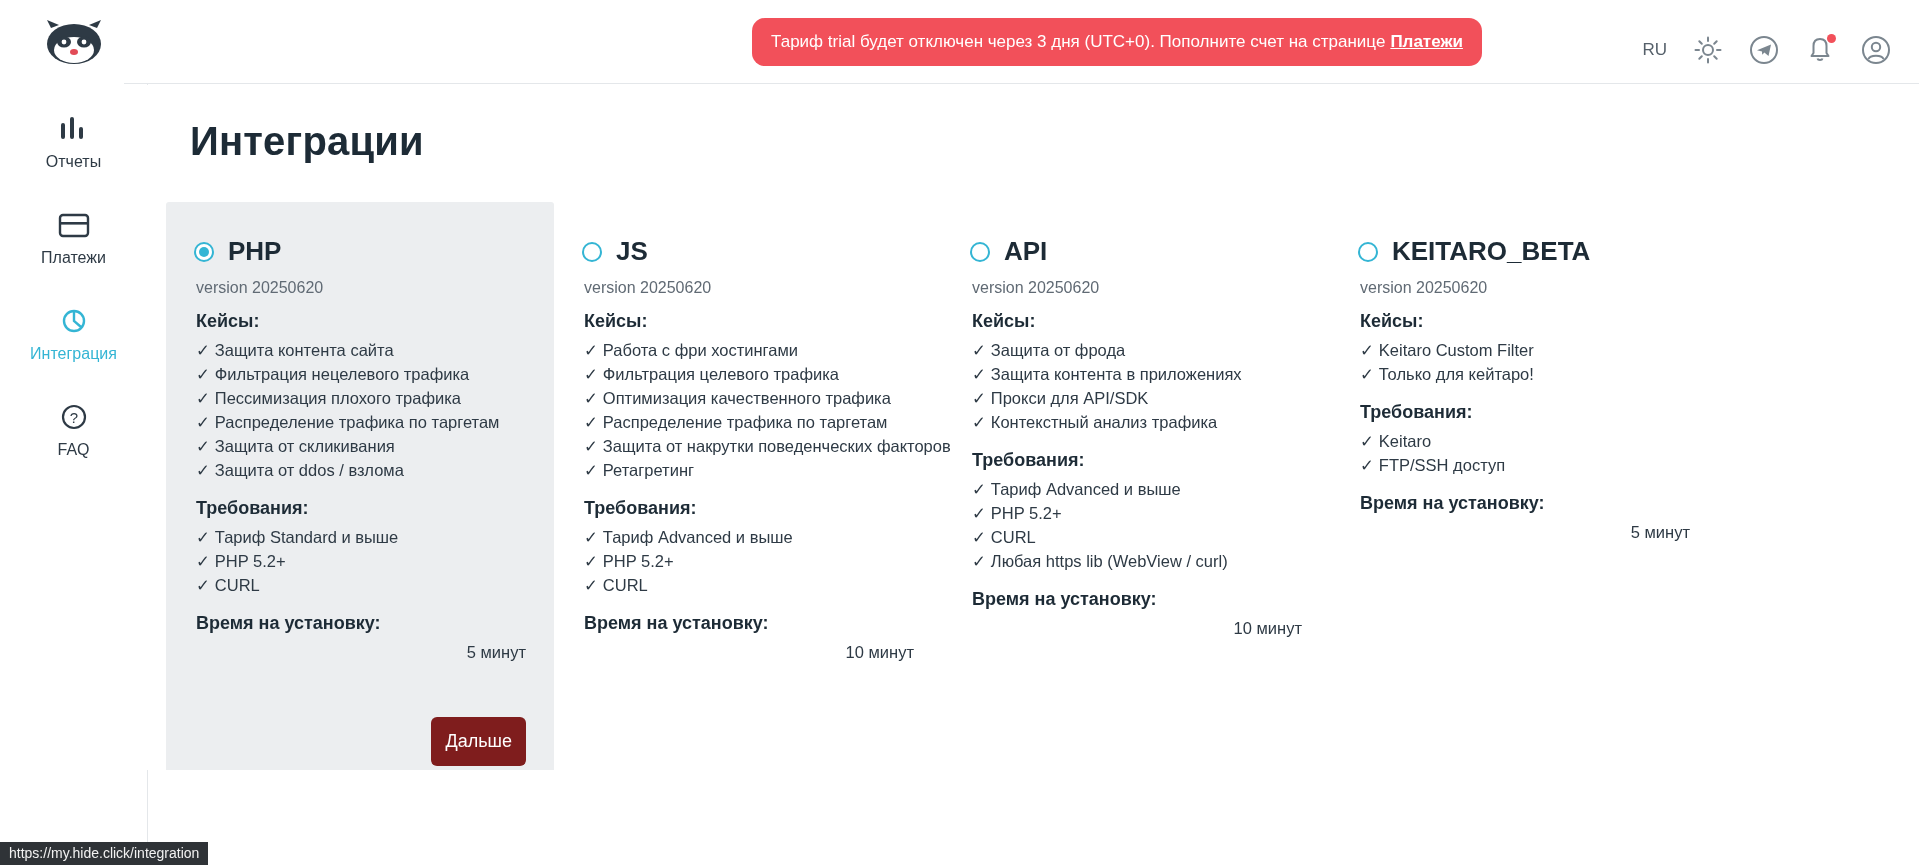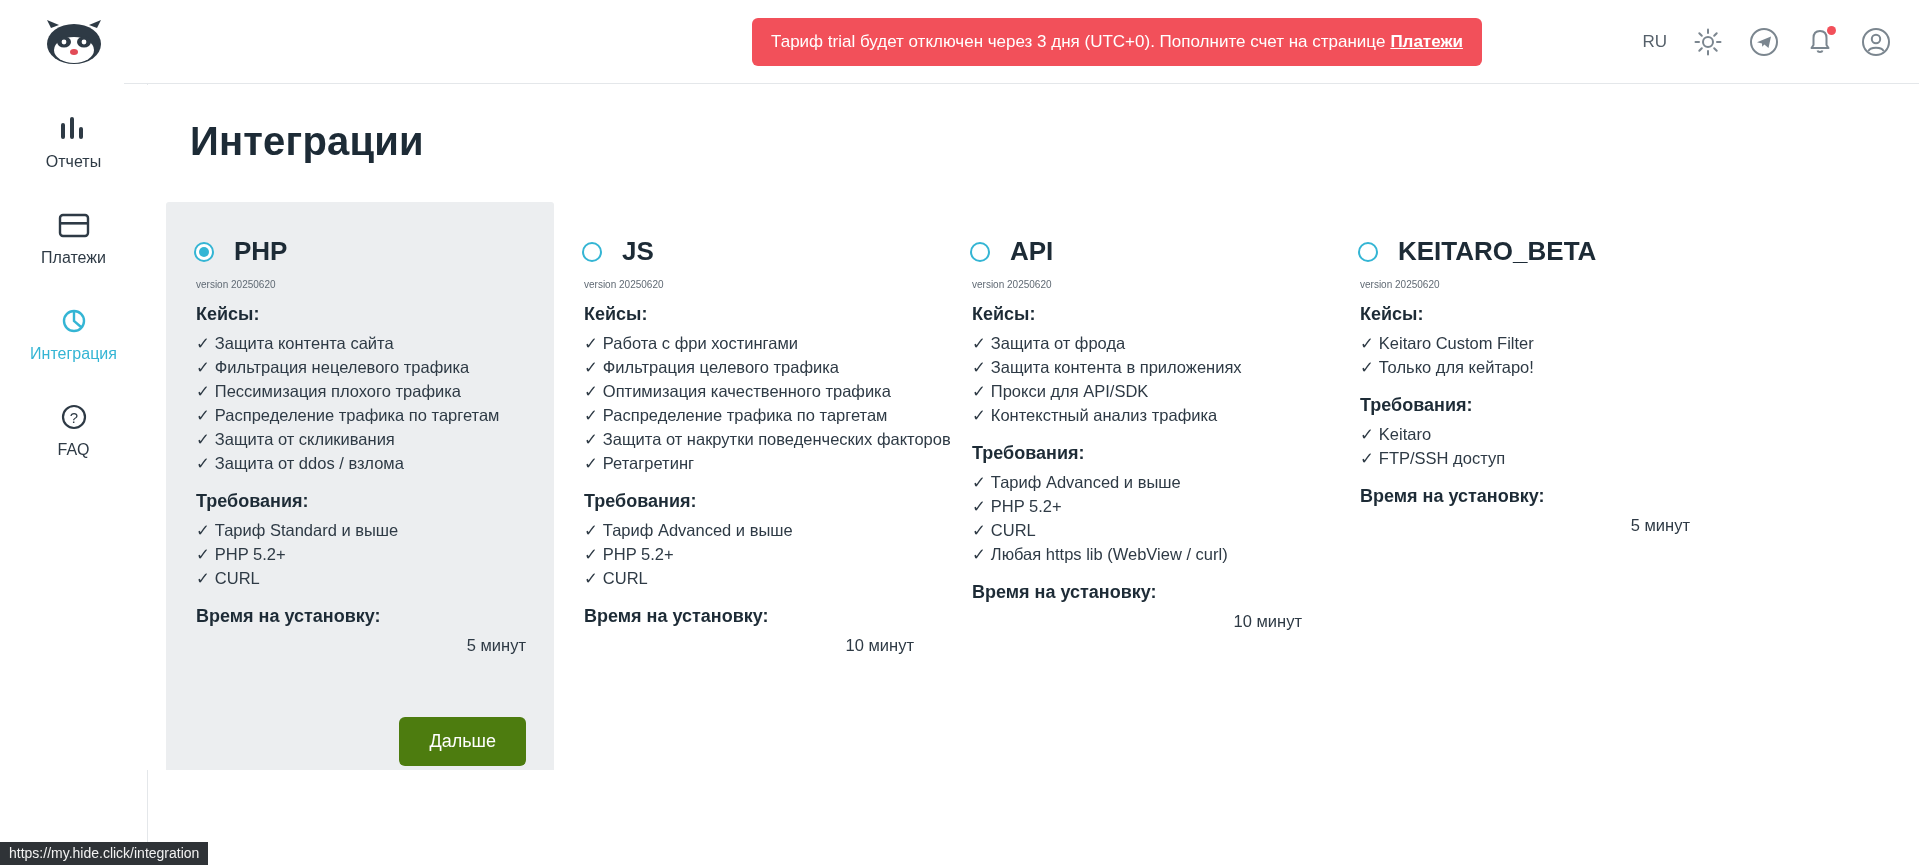--- a/index.html
+++ b/index.html
@@ -40,31 +40,31 @@
     position: absolute; left: 124px; top: 0;
     width: 1795px; height: 84px;
     background: #ffffff;
     border-bottom: 1px solid #e4e7ea;
     display: flex; align-items: center; justify-content: flex-end;
   }
   .alert {
     position: absolute; left: 628px; top: 18px;
     width: 730px; height: 48px;
     background: #f2505a; color: #ffffff;
-    border-radius: 6px;
+    border-radius: 13px;
     display: flex; align-items: center; justify-content: center;
     font-size: 17px;
     padding: 0 14px;
     white-space: nowrap;
   }
   .alert a {
     color: #ffffff; text-decoration: underline; font-weight: bold; margin-left: 5px;
   }
   .header-right {
-    position: absolute; right: 28px; top: 0; height: 84px;
+    position: absolute; right: 28px; top: 8px; height: 84px;
     display: flex; align-items: center; gap: 26px;
   }
   .lang { font-size: 17px; color: #55606a; cursor: pointer; }
   .hicon { width: 30px; height: 30px; position: relative; cursor: pointer; color:#7b868f; }
   .badge-dot {
     position: absolute; right: -1px; top: -1px;
     width: 9px; height: 9px; border-radius: 50%;
     background: #f2505a;
   }
 
@@ -83,49 +83,49 @@
   }
   .cards {
     display: flex; align-items: flex-start;
   }
   .card {
     width: 388px; min-height: 592px;
     padding: 34px 28px 28px 28px;
     position: relative;
   }
   .card.selected { background: #eceef0; border-radius: 3px; }
-  .card-head { display: flex; align-items: center; gap: 20px; margin-bottom: 12px; }
+  .card-head { display: flex; align-items: center; gap: 14px; margin-bottom: 12px; }
   .radio {
     width: 20px; height: 20px; border-radius: 50%;
     border: 2px solid #34b5d4; background: #fff;
     position: relative; flex: none; cursor: pointer;
   }
   .radio.on::after {
     content: ""; position: absolute; left: 3px; top: 3px;
     width: 10px; height: 10px; border-radius: 50%; background: #34b5d4;
   }
   .card-title { font-size: 26px; font-weight: bold; color: #1d2b36; }
-  .version { font-size: 10px; color: #606a74; margin: 0 0 14px 2px; }
+  .version { font-size: 16px; color: #606a74; margin: 0 0 14px 2px; }
   .section-title {
     font-size: 18px; font-weight: bold; color: #1d2b36;
     margin: 16px 0 6px 2px;
   }
   .section-title.first { margin-top: 4px; }
   .list { list-style: none; margin: 0; padding: 0; }
   .list li {
     font-size: 16.5px; color: #2e3a45;
     line-height: 24px; padding: 0 0 0 2px; white-space: nowrap;
   }
   .list li .chk { margin-right: 5px; }
   .plain { font-size: 16.5px; color: #2e3a45; line-height: 24px; margin: 2px 0 0 2px; text-align: right; }
   .next-btn {
     position: absolute; right: 28px; bottom: 28px;
-    background: #4d7c0f; color: #fff; border: none;
+    background: #7f1d1d; color: #fff; border: none;
     border-radius: 6px; font-size: 18px;
-    padding: 14px 30px; cursor: pointer;
+    padding: 14px 14px; cursor: pointer;
     font-family: "Liberation Sans", sans-serif;
   }
 
   
   .statusbar {
     position: absolute; left: 0; bottom: 0;
     background: #2f3337; color: #f2f2f2;
     font-size: 14px; padding: 3px 9px 4px 9px;
     max-width: 420px; white-space: nowrap; overflow: hidden; text-align: center;
   }

